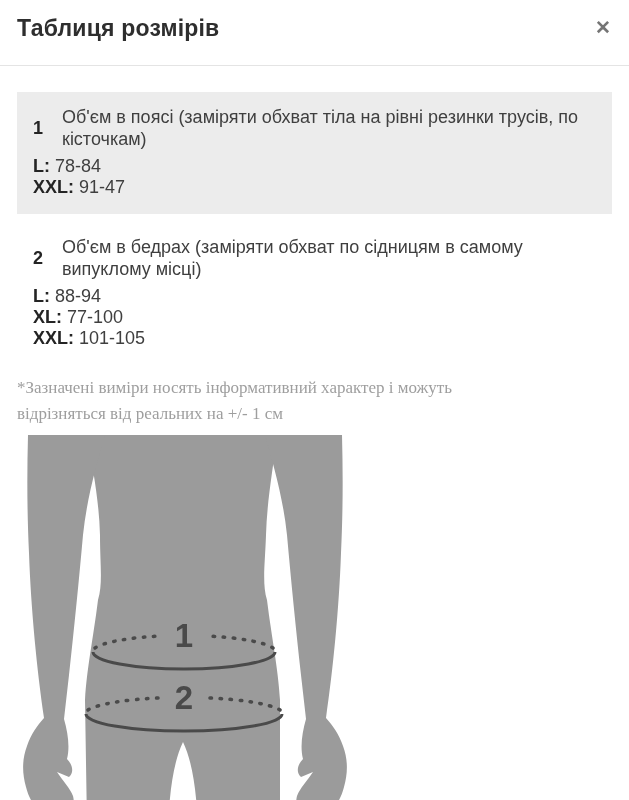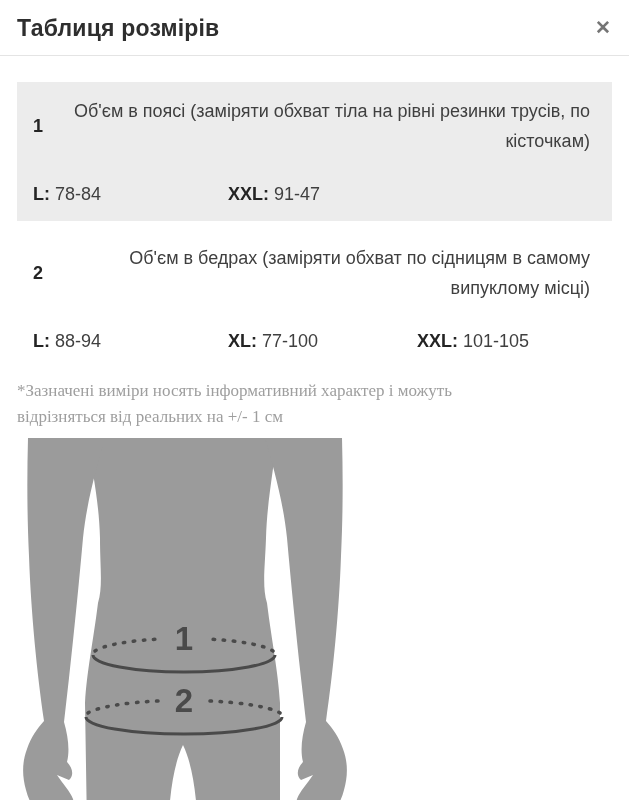--- a/index.html
+++ b/index.html
@@ -1,40 +1,40 @@
 <!DOCTYPE html>
 <html style="--title: #2e2e2e; --text: #3f3f3f; --text_dark: #242424; --note: #9e9e9e; --divider: #e4e4e4; --section_bg: #ececec; --close: #757575; --silhouette: #9b9b9b; --line: #4a4a4a;"><head>
 <meta charset="utf-8">
 <style>
   * { margin:0; padding:0; box-sizing:border-box; }
   html,body { width:629px; background:#fff; font-family:"Liberation Sans", sans-serif; }
   body { height:800px; overflow:hidden; }
 
   .modal-header {
     display:flex; justify-content:space-between; align-items:flex-start;
-    padding:15px 17px 0; height:56px; border-bottom:1px solid var(--divider,#e4e4e4);
+    padding:15px 17px 0; height:66px; border-bottom:1px solid var(--divider,#e4e4e4);
   }
   .modal-title { font-size:23px; font-weight:700; color:var(--title,#2e2e2e); letter-spacing:.2px; }
   .close-btn {
     background:none; border:none; cursor:pointer;
     font-size:19px; font-weight:700; color:var(--close,#757575);
     line-height:20px; padding:2px 1px; margin-top:1px;
   }
 
   .content { padding:26px 17px 0; }
 
   .size-block { padding:14px 16px 16px; }
   .size-block.highlight { background:var(--section_bg,#ececec); }
   .size-block.plain { padding:8px 16px 10px; margin-top:14px; }
 
   .block-top { display:flex; align-items:center; }
   .num { flex:none; width:29px; font-size:18px; font-weight:700; color:var(--text_dark,#333); }
-  .desc { font-size:18px; line-height:30px; color:var(--text,#3f3f3f); max-width:528px;text-align:right; }
+  .desc { font-size:18px; line-height:22px; color:var(--text,#3f3f3f); max-width:528px; }
 
-  .sizes-row { display:flex; margin-top:28px; font-size:18px; }
+  .sizes-row { display:flex; margin-top:6px; font-size:18px;flex-direction:column; }
   .size-col { width:195px; }
   .size-col:nth-child(2) { width:189px; }
   .size-col:last-child { width:auto; }
   .size-label { font-weight:700; color:var(--text_dark,#1f1f1f); margin-right:5px; }
   .size-value { color:var(--text,#3f3f3f); }
 
   .note { margin:16px 0 8px; max-width:505px; font-size:17px; line-height:26px; color:var(--note,#9e9e9e);font-family:Liberation Serif, serif; }
 
   .figure { line-height:0; }
   .figure svg { display:block; }

